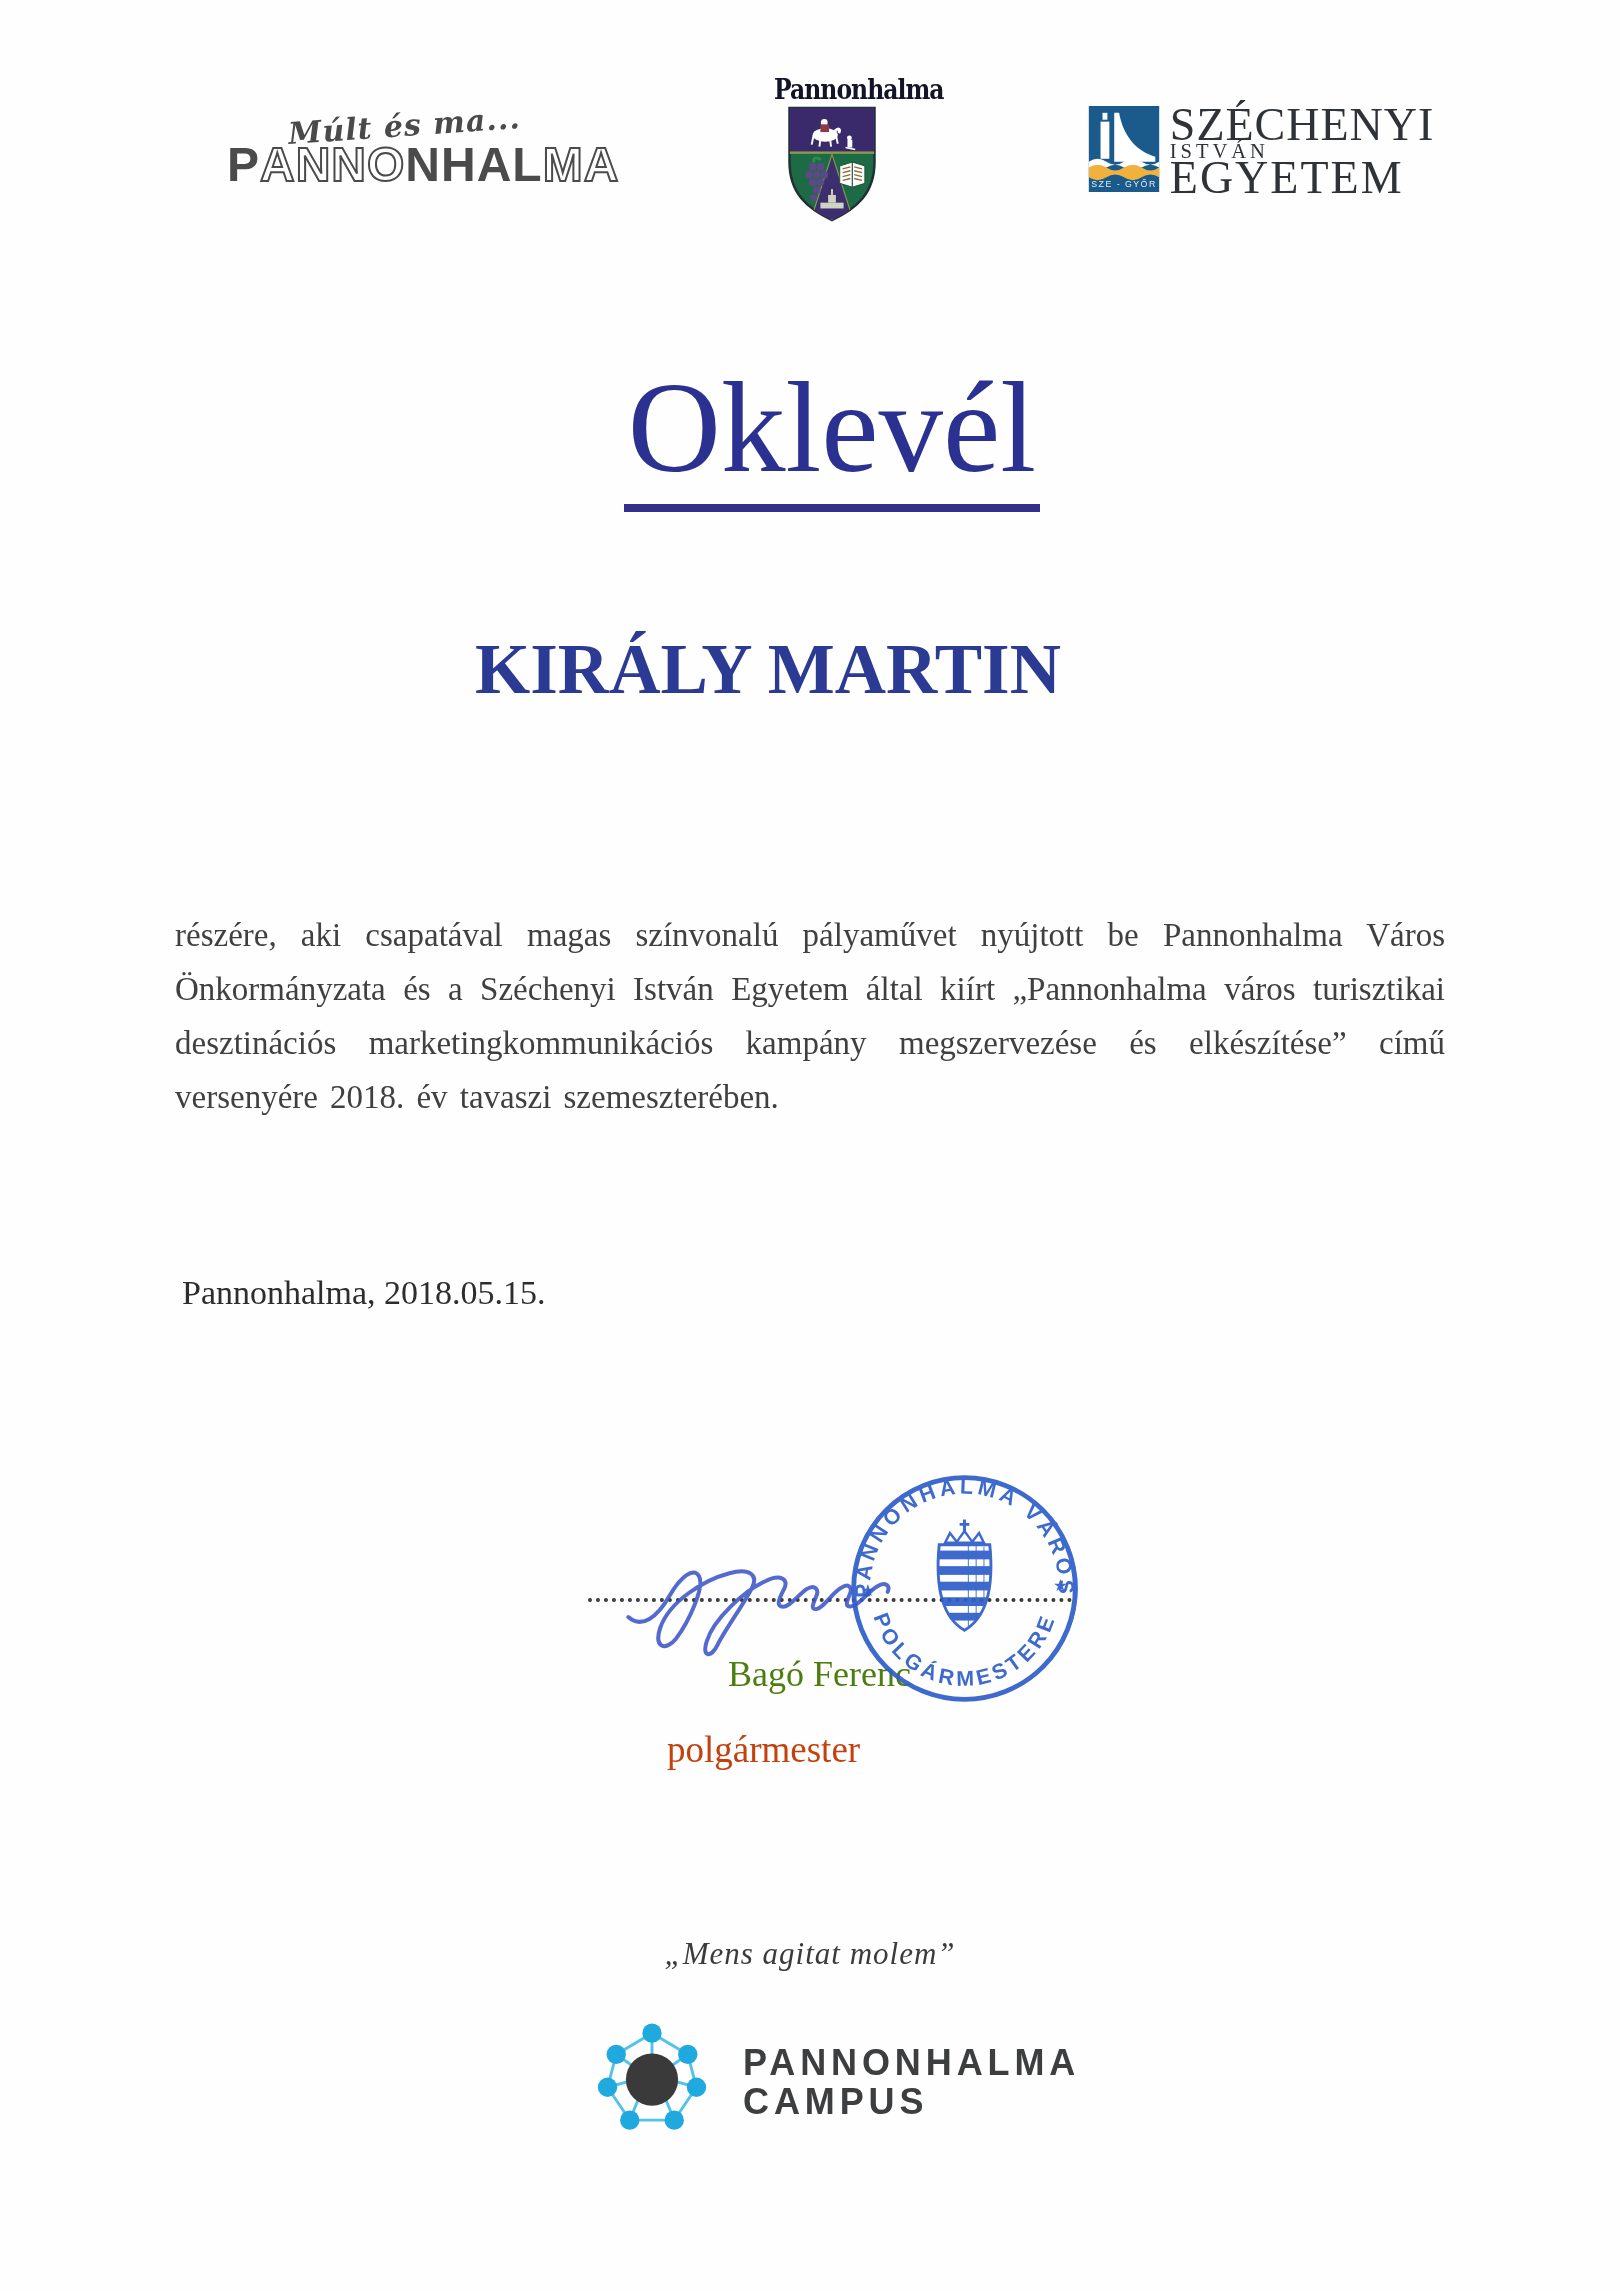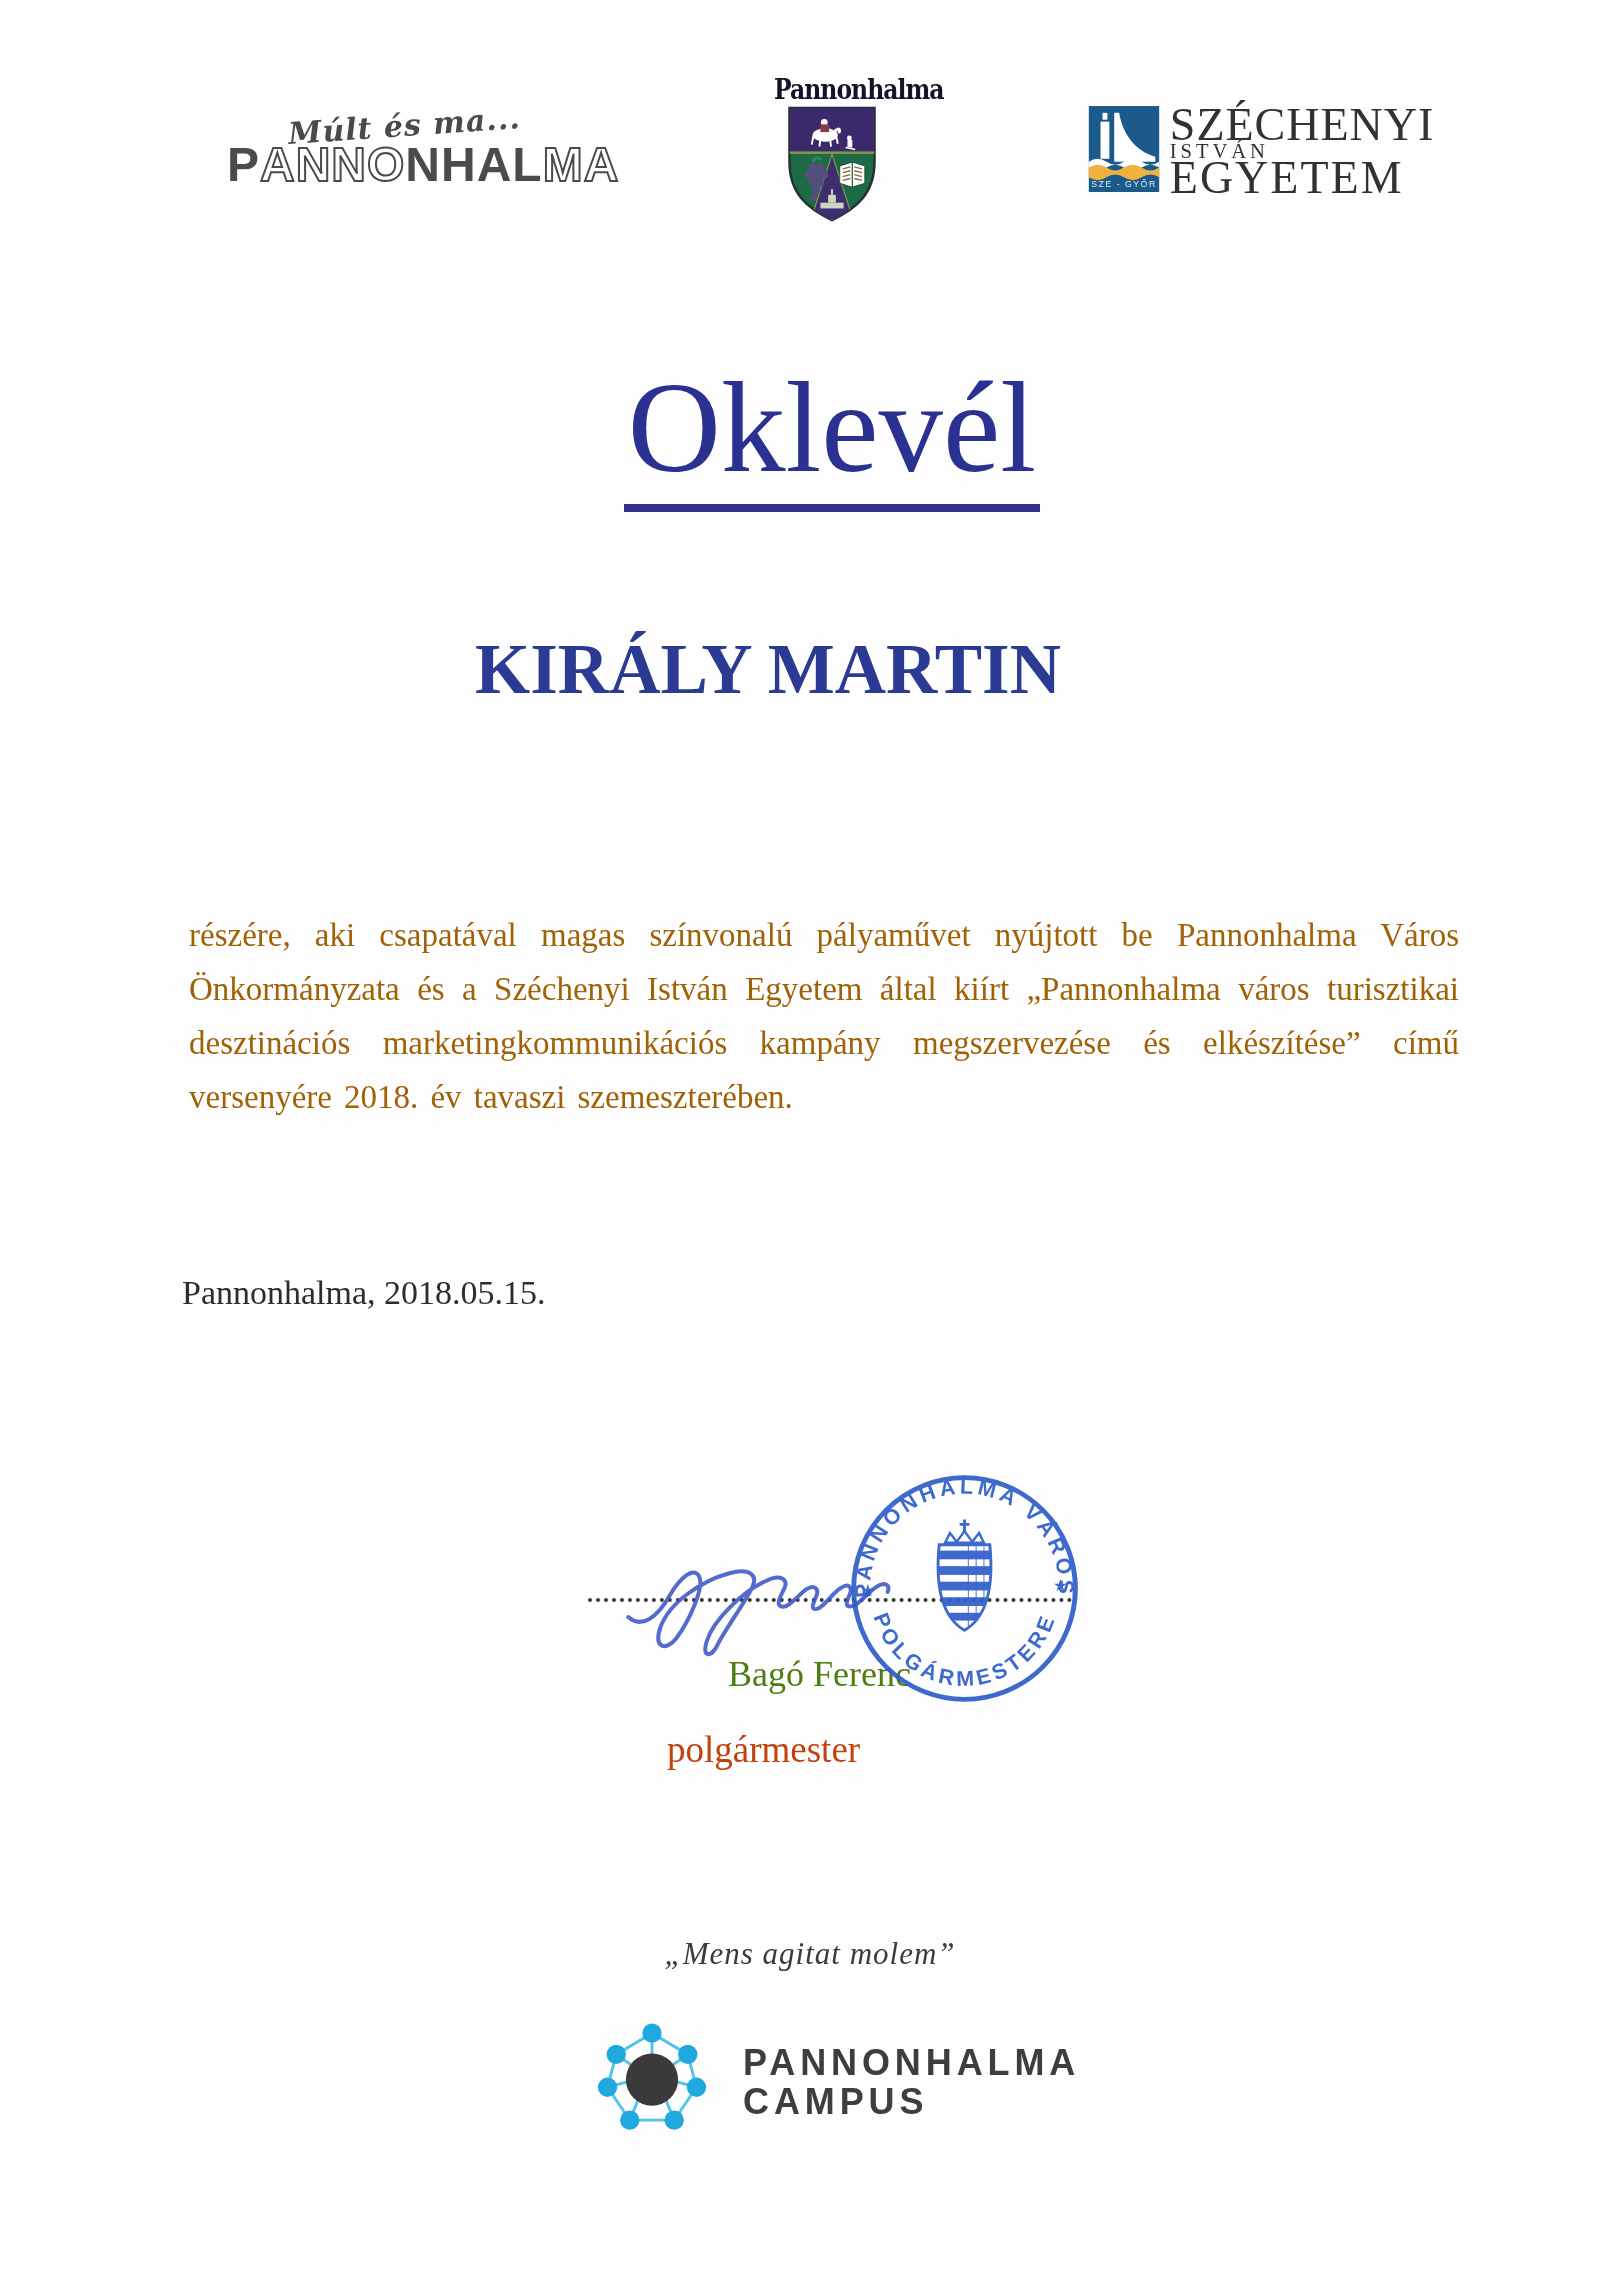--- a/index.html
+++ b/index.html
@@ -42,22 +42,22 @@
   .doc-title{
     display:inline-block;font-weight:normal;font-size:129px;line-height:1;
     color:#2b3190;border-bottom:8.8px solid #352f8c;padding:0 3.9px 11.8px 3.9px;margin-left:44px;
   }
   .recipient{
     position:absolute;left:0;right:84px;top:629px;text-align:center;
     font-weight:bold;font-size:71px;color:#2b3a92;letter-spacing:0px;
   }
   
   .body-text{
-    position:absolute;left:189px;top:875px;width:1270px;
-    font-size:33px;line-height:54px;text-align:justify;color:#a16207;
+    position:absolute;left:175px;top:875px;width:1270px;
+    font-size:33px;line-height:54px;text-align:justify;color:#404040;
     word-spacing:3.9px;
   }
   .date-line{position:absolute;left:182px;top:1274px;font-size:34px;color:#2d2d2d;}
   
   .dotted-line{
     position:absolute;left:588px;top:1598px;width:484px;height:0;
     border-bottom:4.9px dotted #3a3a3a;
   }
   .signature-svg{position:absolute;left:619px;top:1517px;z-index:2;}
   .stamp-svg{position:absolute;left:843px;top:1467px;z-index:3;opacity:.92;}

